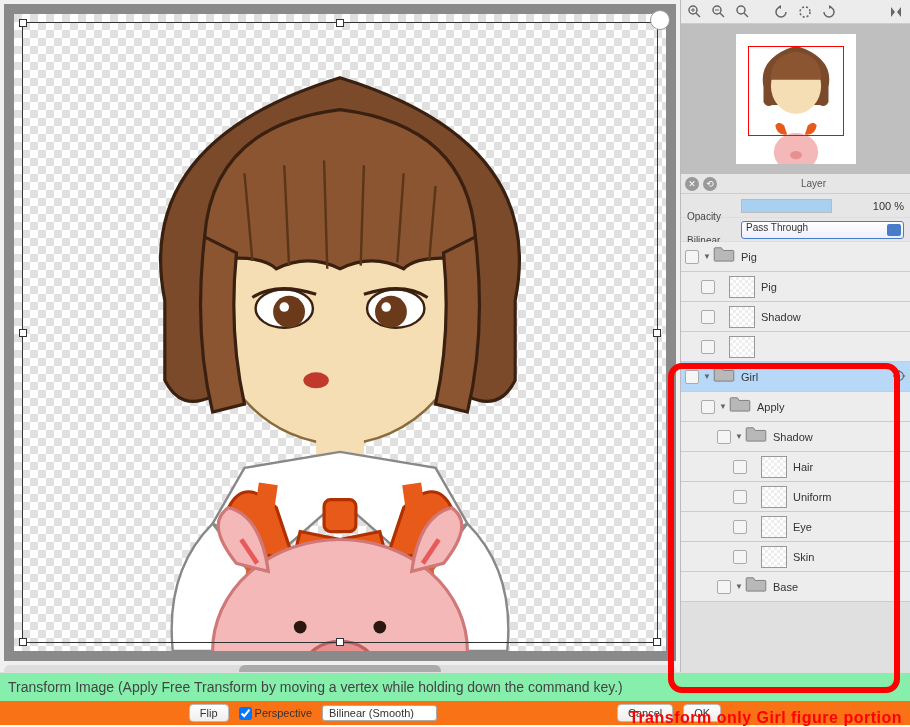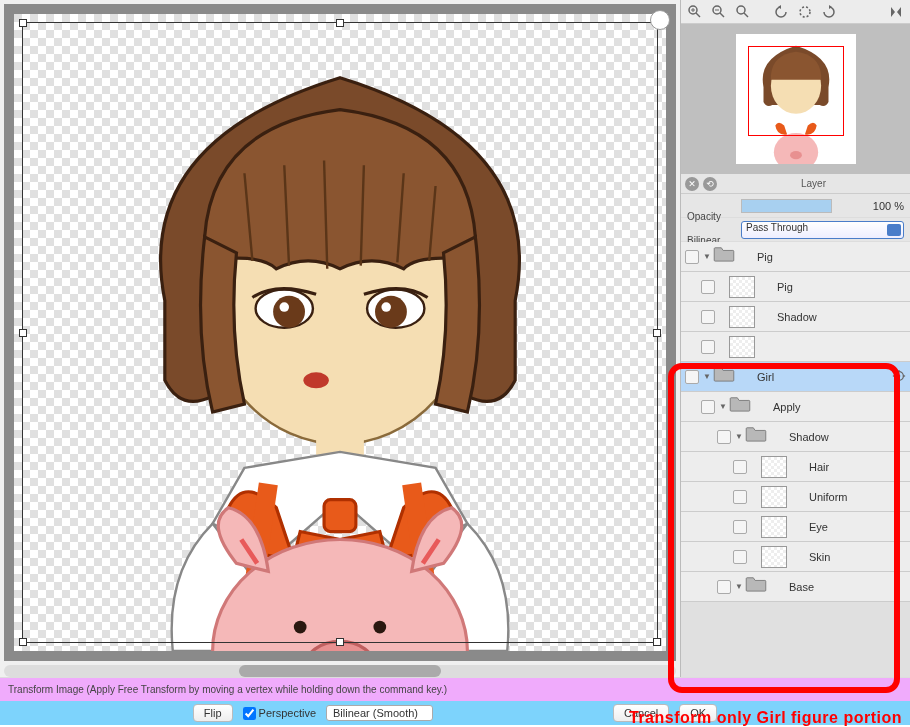--- a/index.html
+++ b/index.html
@@ -51,29 +51,29 @@
 
 .layer-tree { flex: 1; overflow: auto; background: #e0e0e0; }
 .layer-item { display: flex; align-items: center; height: 30px; border-bottom: 1px solid #ccc; padding-right: 4px; background: #ededed; }
 .layer-item.selected { background: #b8d8f8; }
 .vis { width: 14px; height: 14px; border: 1px solid #aaa; border-radius: 2px; margin: 0 4px; flex-shrink: 0; background: #f5f5f5; }
 .indent { flex-shrink: 0; }
 .toggle { width: 10px; color: #666; cursor: pointer; flex-shrink: 0; font-size: 8px; }
 .lthumb { width: 26px; height: 22px; border: 1px solid #999; background: repeating-conic-gradient(#fff 0% 25%, #eee 0% 50%) 0 0/6px 6px; margin-right: 6px; flex-shrink: 0; }
 .lthumb.folder { background: none; border: none; width: 22px; }
 .folder-icon { display: block; width: 22px; height: 16px; }
-.lname { font-size: 11px; color: #333; flex: 1; white-space: nowrap; overflow: hidden; margin-left: 16px; }
+.lname { font-size: 11px; color: #333; flex: 1; white-space: nowrap; overflow: hidden; }
 
 .red-box { position: absolute; border: 6px solid #f00; border-radius: 14px; pointer-events: none; }
 
-.bottom-bar { position: absolute; bottom: 26px; left: 0; right: 0; padding: 6px 8px; font-size: 10px; color: #444; background: #f0abfc; border-top: 1px solid #ddd; }
-.bottom-controls { position: absolute; bottom: 2px; left: 0; right: 0; height: 24px; display: flex; align-items: center; justify-content: center; gap: 10px; background: #7dd3fc; font-size: 11px; }
+.bottom-bar { position: absolute; bottom: 26px; left: 0; right: 0; padding: 6px 8px; font-size: 14px; color: #444; background: #86efac; border-top: 1px solid #ddd; }
+.bottom-controls { position: absolute; bottom: 2px; left: 0; right: 0; height: 24px; display: flex; align-items: center; justify-content: center; gap: 10px; background: #f97316; font-size: 11px; }
 .btn { border: 1px solid #bbb; border-radius: 4px; padding: 2px 10px; background: linear-gradient(#fff, #eee); cursor: pointer; }
 .chk { display: flex; align-items: center; gap: 3px; }
-.sel { border: 1px solid #aaa; border-radius: 3px; padding: 1px 14px 1px 6px; background: #fff; position: relative; }
+.sel { border: 1px solid #aaa; border-radius: 3px; padding: 1px 22px 1px 6px; background: #fff; position: relative; }
 
 .overlay-text { position: absolute; bottom: 0; right: 8px; font-size: 16px; font-weight: bold; color: #f00; font-family: Arial, sans-serif; letter-spacing: 0.5px; }
 </style>
 </head>
 <body>
 
 <div class="app">
   <div class="canvas-area">
     <div class="canvas-viewport">
       <div class="checkerboard"></div>

